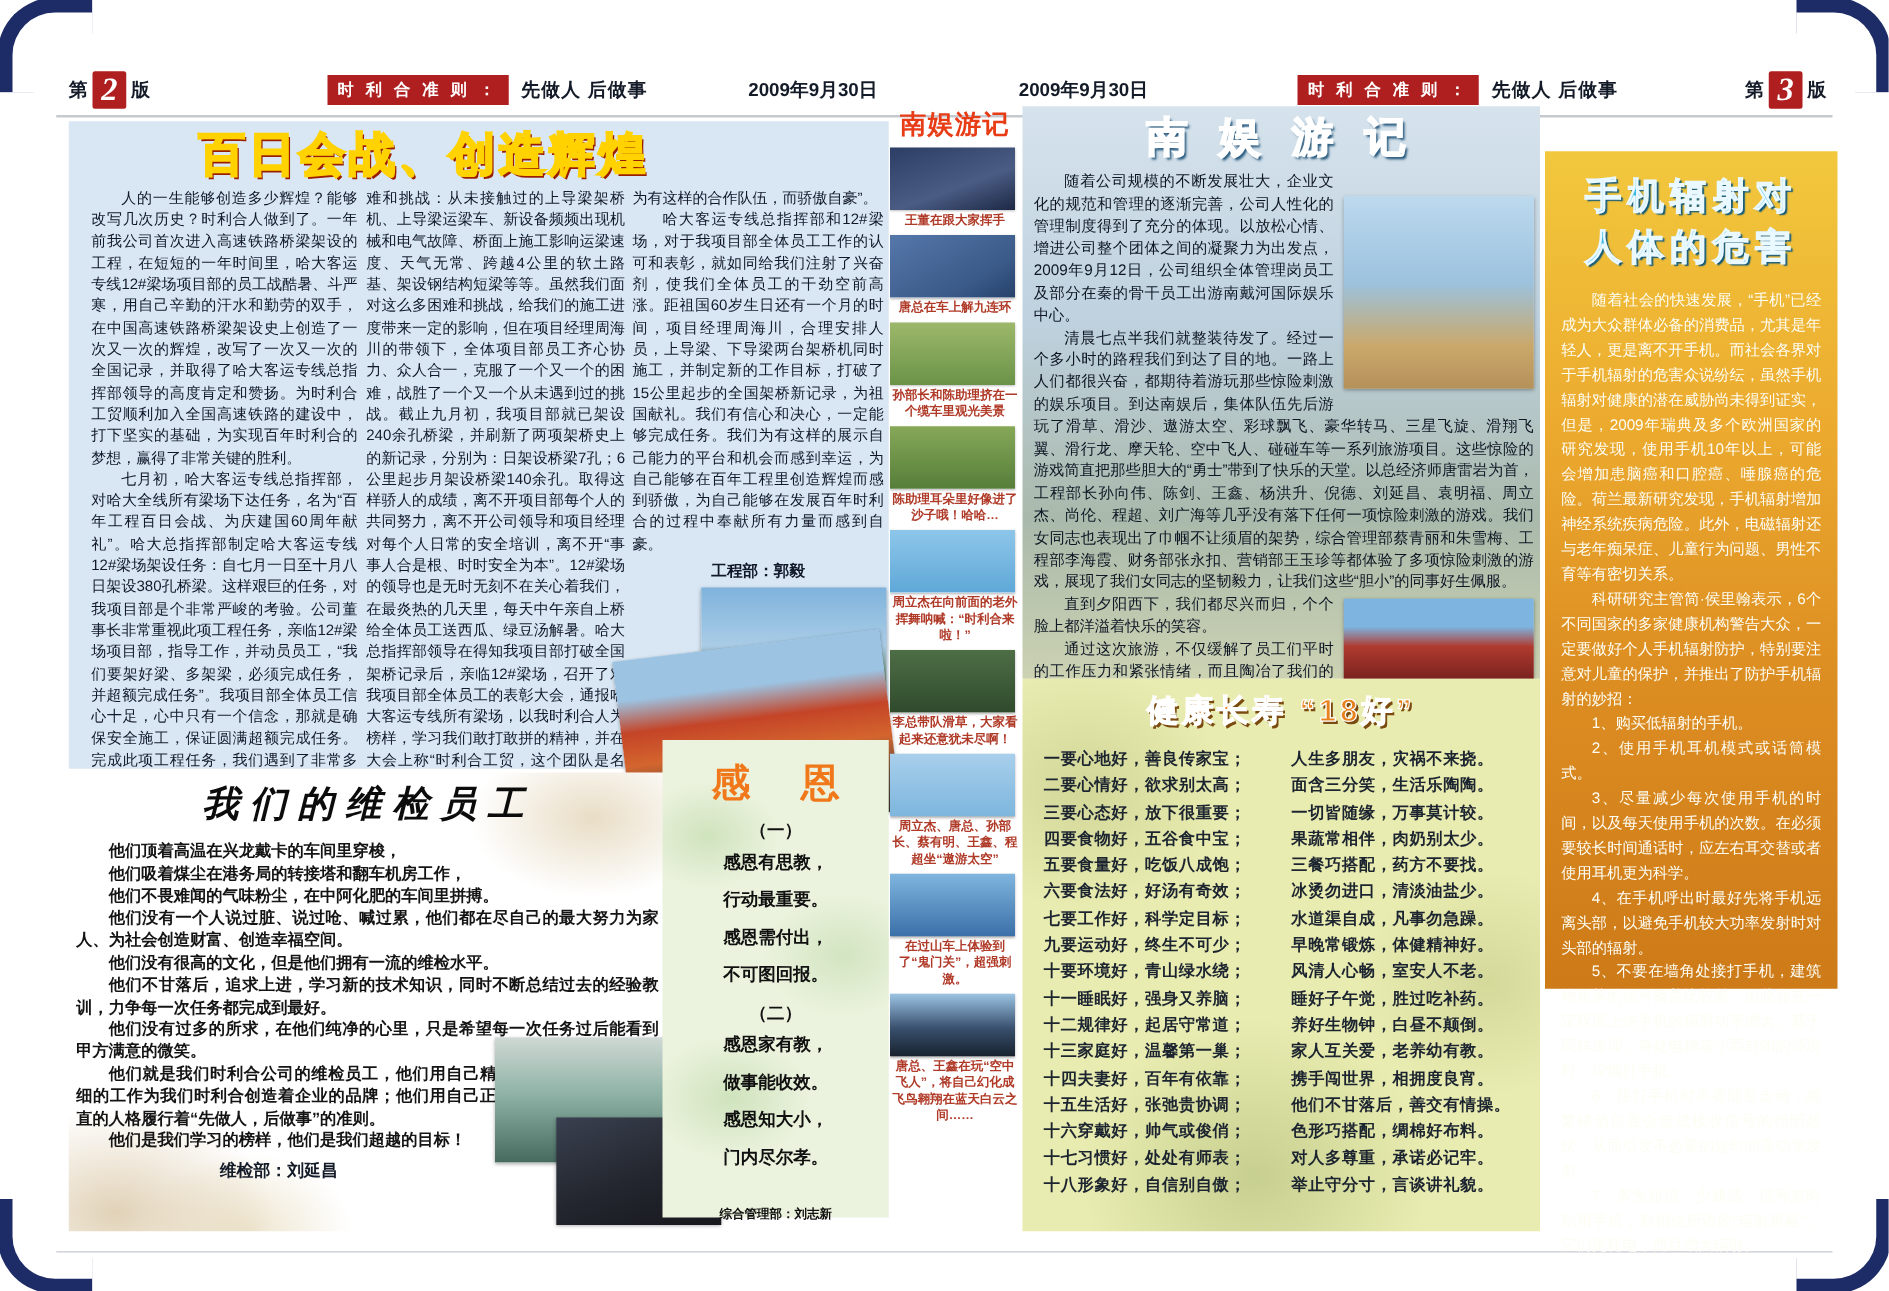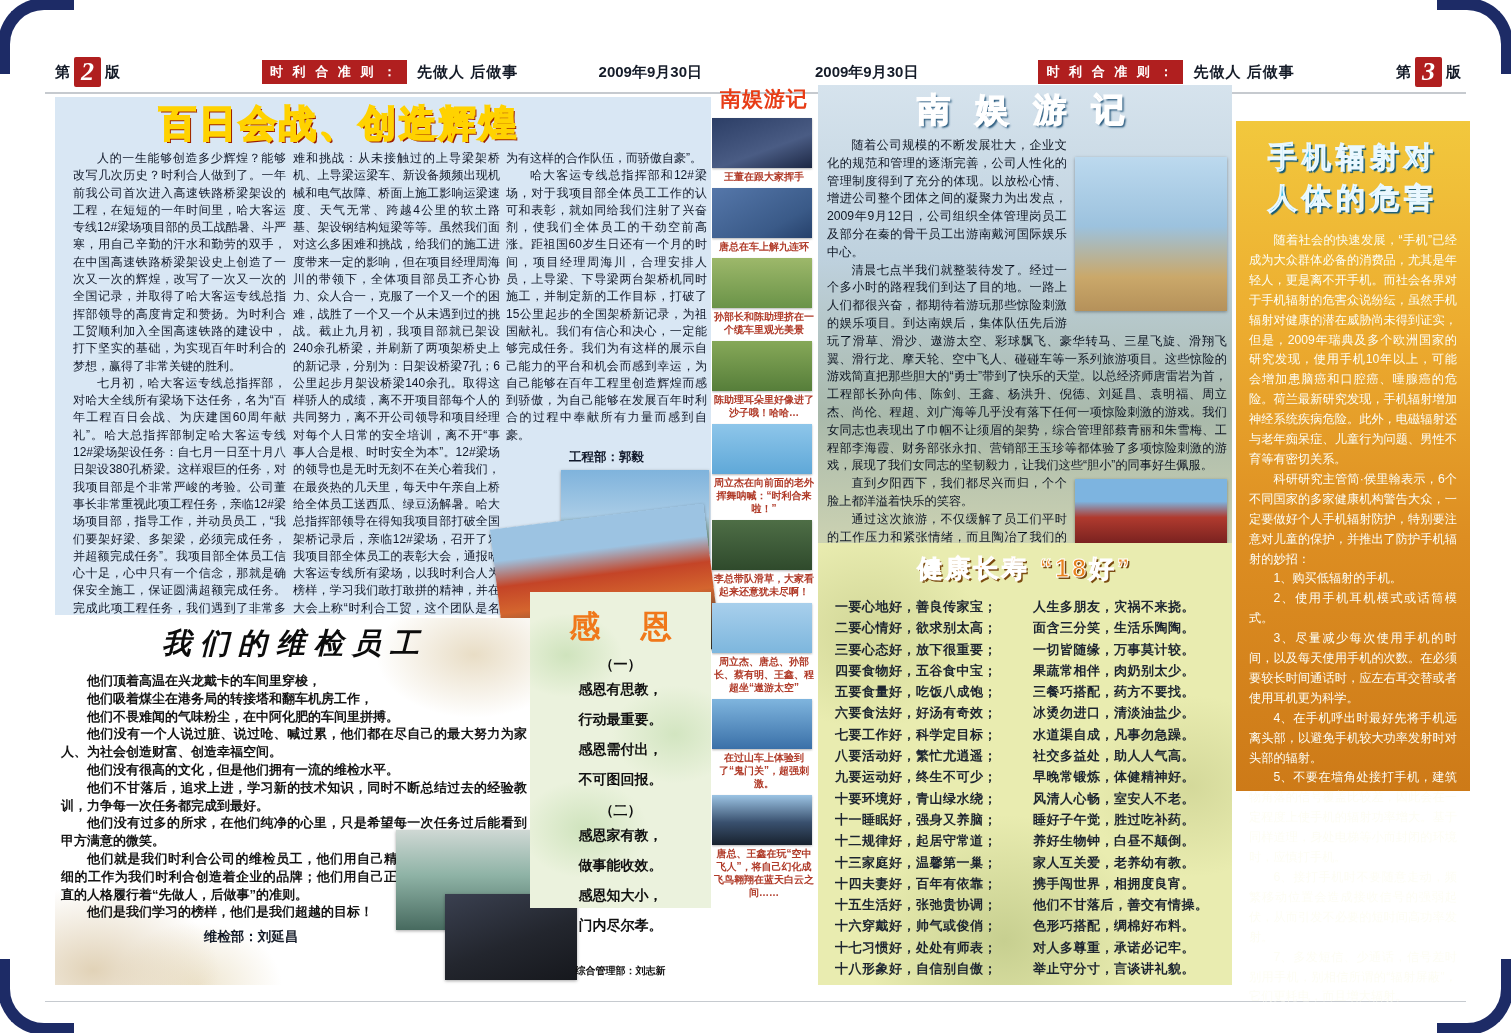--- a/index.html
+++ b/index.html
@@ -54,29 +54,29 @@
   .maint{position:absolute;left:55px;top:618px;width:476px;height:367px;
          background:
            radial-gradient(140px 90px at 88% 10%,rgba(214,193,150,.55),transparent 70%),
            radial-gradient(180px 120px at 8% 96%,rgba(205,180,135,.6),transparent 70%),
            radial-gradient(120px 90px at 30% 100%,rgba(222,204,160,.5),transparent 70%),#ffffff;}
   .maint-title{margin:6px 0 0 60px;width:360px;text-align:center;font-family:"Liberation Serif",serif;
                font-style:italic;font-weight:700;font-size:29px;letter-spacing:9px;color:#0c0c0c;}
   .maint-list{margin:8px 4px 0 6px;font-size:13px;font-weight:600;line-height:17.8px;text-align:justify;color:#141414;}
   .maint-list p{margin:0;text-indent:2em;}
   .maint-list p:nth-child(n+8){width:336px;}
-  .maint-sig{width:336px;text-align:center;font-weight:700;font-size:13.5px;margin-top:7px;margin-left:28px;}
+  .maint-sig{width:336px;text-align:center;font-weight:700;font-size:13.5px;margin-top:7px;}
   .ph-ws1{position:absolute;left:341px;top:212px;width:137px;height:100px;
           background:linear-gradient(180deg,#cfd8d4 0%,#8fb3a6 45%,#476a5f 100%);}
   .ph-ws2{position:absolute;left:390px;top:276px;width:132px;height:86px;
           background:linear-gradient(160deg,#3a4050 0%,#23262e 55%,#141godt72%,#16181d 100%);
           background:linear-gradient(160deg,#3a4050 0%,#23262e 55%,#16181d 100%);}
 
   
-  .grat{position:absolute;left:530px;top:592px;width:181px;height:316px;color:#101010;
+  .grat{position:absolute;left:530px;top:592px;width:181px;height:382px;color:#101010;
         background:
           radial-gradient(80px 60px at 20% 20%,rgba(173,209,150,.45),transparent 70%),
           radial-gradient(90px 70px at 80% 45%,rgba(173,209,150,.4),transparent 70%),
           radial-gradient(90px 70px at 30% 75%,rgba(173,209,150,.45),transparent 70%),#ebf2dd;}
   .grat-title{margin-top:14px;text-align:center;font-size:31px;font-weight:800;
               color:#f0781a;letter-spacing:16px;text-indent:16px;}
   .grat-label{text-align:center;font-size:14px;font-weight:700;margin-top:8px;}
   .grat-lines p{margin:0;text-align:center;font-size:14px;font-weight:700;line-height:30px;}
   .grat-sig{text-align:center;font-size:10px;font-weight:700;margin-top:24px;}
 
@@ -310,24 +310,20 @@
       </div>
         <div class="h-row">
         <span class="h-a">六要食法好，好汤有奇效；</span>
         <span class="h-b">冰烫勿进口，清淡油盐少。</span>
       </div>
         <div class="h-row">
         <span class="h-a">七要工作好，科学定目标；</span>
         <span class="h-b">水道渠自成，凡事勿急躁。</span>
       </div>
         <div class="h-row">
-        <span class="h-a">八要活动好，繁忙尤逍遥；</span>
-        <span class="h-b">社交多益处，助人人气高。</span>
-      </div>
-        <div class="h-row">
         <span class="h-a">九要运动好，终生不可少；</span>
         <span class="h-b">早晚常锻炼，体健精神好。</span>
       </div>
         <div class="h-row">
         <span class="h-a">十要环境好，青山绿水绕；</span>
         <span class="h-b">风清人心畅，室安人不老。</span>
       </div>
         <div class="h-row">
         <span class="h-a">十一睡眠好，强身又养脑；</span>
         <span class="h-b">睡好子午觉，胜过吃补药。</span>

